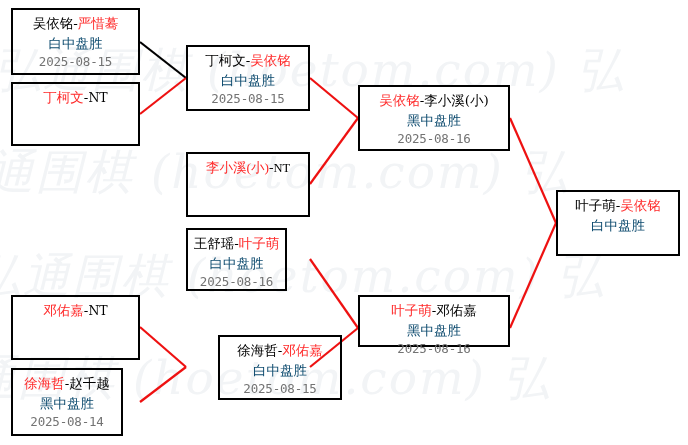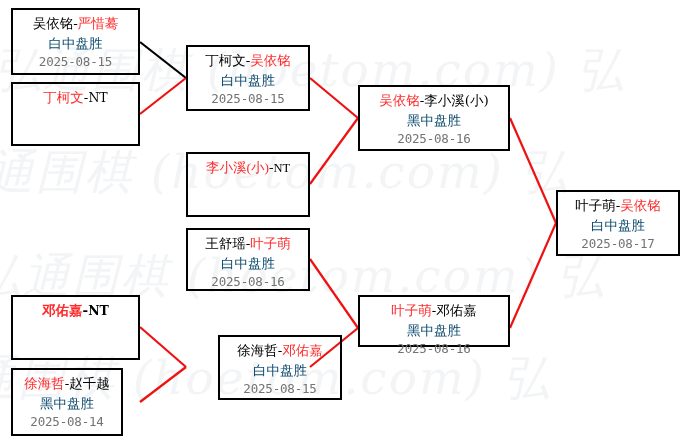--- a/index.html
+++ b/index.html
@@ -122,48 +122,47 @@
         <div class="match-pair"><span class="p-win">丁柯文</span><span class="sep">-</span><span class="nt">NT</span></div>
       </div>
       <div class="match-box" style="left: 186px; top: 45px; width: 124px; height: 66px; border-color: rgb(0, 0, 0);">
         <div class="match-pair"><span class="p-lose">丁柯文</span><span class="sep">-</span><span class="p-win">吴依铭</span></div>
         <div class="match-result">白中盘胜</div>
         <div class="match-date">2025-08-15</div>
       </div>
       <div class="match-box" style="left: 186px; top: 152px; width: 124px; height: 65px; border-color: rgb(0, 0, 0); font-family: Liberation Serif, serif;">
         <div class="match-pair"><span class="p-win">李小溪(小)</span><span class="sep">-</span><span class="nt">NT</span></div>
       </div>
-      <div class="match-box" style="left: 186px; top: 228px; width: 124px; height: 63px; border-color: rgb(0, 0, 0);">
+      <div class="match-box" style="left: 186px; top: 228px; width: 101px; height: 63px; border-color: rgb(0, 0, 0);">
         <div class="match-pair"><span class="p-lose">王舒瑶</span><span class="sep">-</span><span class="p-win">叶子萌</span></div>
         <div class="match-result">白中盘胜</div>
         <div class="match-date">2025-08-16</div>
       </div>
       <div class="match-box" style="left: 186px; top: 335px; width: 124px; height: 65px; border-color: rgb(0, 0, 0); margin-left: 32px;">
         <div class="match-pair"><span class="p-lose">徐海哲</span><span class="sep">-</span><span class="p-win">邓佑嘉</span></div>
         <div class="match-result">白中盘胜</div>
         <div class="match-date">2025-08-15</div>
       </div>
       <div class="match-box" style="left: 358px; top: 85px; width: 152px; height: 66px; border-color: rgb(0, 0, 0);">
         <div class="match-pair"><span class="p-win">吴依铭</span><span class="sep">-</span><span class="p-lose">李小溪(小)</span></div>
         <div class="match-result">黑中盘胜</div>
         <div class="match-date">2025-08-16</div>
       </div>
       <div class="match-box" style="left: 358px; top: 295px; width: 152px; height: 52px; border-color: rgb(0, 0, 0);">
         <div class="match-pair"><span class="p-win">叶子萌</span><span class="sep">-</span><span class="p-lose">邓佑嘉</span></div>
         <div class="match-result">黑中盘胜</div>
         <div class="match-date">2025-08-16</div>
       </div>
-      <div class="match-box" style="left: 11px; top: 295px; width: 129px; height: 65px; border-color: rgb(0, 0, 0); font-weight: bold;">
+      <div class="match-box" style="left: 11px; top: 295px; width: 129px; height: 65px; border-color: rgb(0, 0, 0);">
         <div class="match-pair"><span class="p-win">邓佑嘉</span><span class="sep">-</span><span class="nt">NT</span></div>
       </div>
       <div class="match-box" style="left: 11px; top: 368px; width: 112px; height: 68px; border-color: rgb(0, 0, 0);">
         <div class="match-pair"><span class="p-win">徐海哲</span><span class="sep">-</span><span class="p-lose">赵千越</span></div>
         <div class="match-result">黑中盘胜</div>
         <div class="match-date">2025-08-14</div>
       </div>
       <div class="match-box" style="left: 556px; top: 190px; width: 124px; height: 66px; border-color: rgb(0, 0, 0);">
         <div class="match-pair"><span class="p-lose">叶子萌</span><span class="sep">-</span><span class="p-win">吴依铭</span></div>
         <div class="match-result">白中盘胜</div>
-        <div class="match-date">2025-08-17</div>
       </div>
     </div>
 
 </div>
 
 </body></html>

